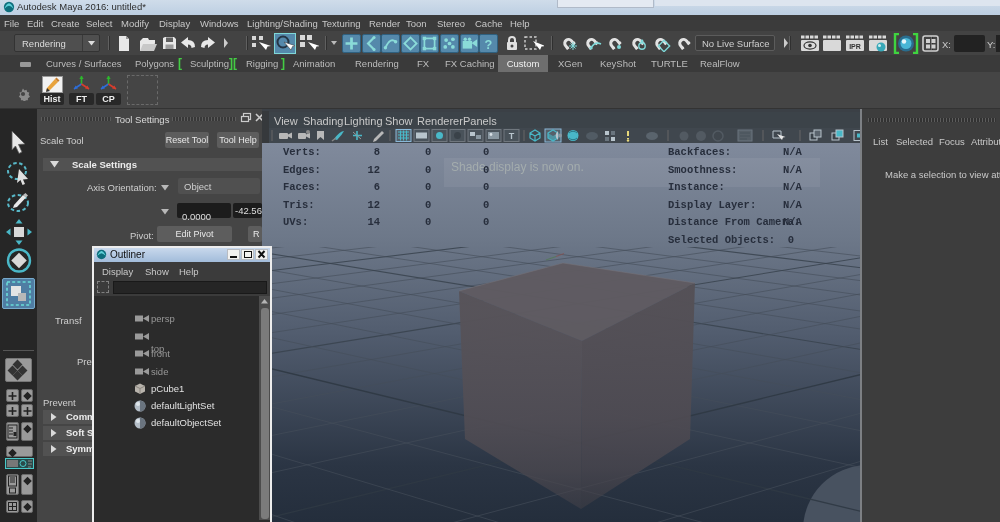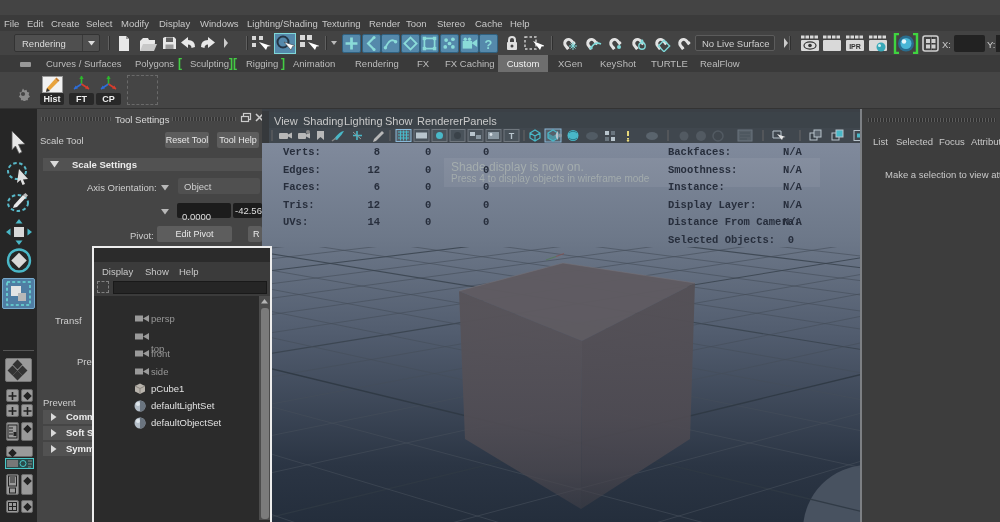--- a/index.html
+++ b/index.html
@@ -26,20 +26,29 @@
 #vpicons{position:absolute;left:0;top:19px;width:599px;height:15px;background:#40474e}
 #vpcanvas{position:absolute;left:0;top:34px;width:599px;height:379px;overflow:hidden;background:linear-gradient(#808a9c 0%,#6d7889 25%,#525d6f 50%,#2b3544 85%,#242e3c 100%)}
 .hud{position:absolute;font-family:"Liberation Mono",monospace;font-weight:bold;font-size:10.5px;color:#272e3c;white-space:pre}
 #rightpanel{left:862px;top:109px;width:138px;height:413px;background:#3d3d3d;color:#c9c9c9}
 #outliner{left:92px;top:246px;width:180px;height:276px;background:#2b2b2b;border:2px solid #ededed;border-bottom:none}
 .treerow{position:absolute;left:57px;white-space:nowrap;color:#989898}
 .treerow.white{color:#e2e2e2}
 .winbtn{position:absolute;top:1px;width:13px;height:11px;background:#f2f2f0;border:1px solid #b8bcc2}
 </style></head><body>
 <div id="page">
+<div class="abs" id="titlebar">
+<svg class="abs" style="left:3px;top:1px" width="12" height="12" viewBox="0 0 14 14">
+        <circle cx="7" cy="7" r="6" fill="#0e6e7c"></circle>
+        <path d="M1.5 9 Q4 3 7 2.5 Q10 3 12.5 9 Q9 5.5 7 5.5 Q5 5.5 1.5 9 Z" fill="#5fd0d8"></path>
+      </svg>
+<span class="abs" style="left:17px;top:1px">Autodesk Maya 2016: untitled*</span>
+<div class="abs" style="left:655px;top:0;width:345px;height:6px;background:#dde5ef"></div>
+<div class="abs" style="left:557px;top:0;width:97px;height:8px;background:#e4eaf2;border:1px solid #b0bac8;border-top:none"></div>
+</div>
 <div class="abs" id="menubar">
 <span style="left:4px">File</span>
 <span style="left:27px">Edit</span>
 <span style="left:51px">Create</span>
 <span style="left:86px">Select</span>
 <span style="left:121px">Modify</span>
 <span style="left:159px">Display</span>
 <span style="left:200px">Windows</span>
 <span style="left:247px">Lighting/Shading</span>
 <span style="left:322px">Texturing</span>
@@ -615,21 +624,20 @@
               <stop offset="1" stop-color="#434046" stop-opacity="0.5"></stop>
             </linearGradient>
 </defs>
 <polygon points="197,148 301,120 433,140 320,198" fill="#5f5b61" fill-opacity="0.97"></polygon>
 <polygon points="197,148 320,198 319,366 203,296" fill="url(#lf)"></polygon>
 <polygon points="320,198 433,140 428,296 319,366" fill="url(#rf)"></polygon>
 <polyline points="197,148 301,120 433,140" fill="none" stroke="#78747a" stroke-width="1" opacity="0.5"></polyline>
 </svg>
 <div class="abs" style="left:182px;top:15px;width:376px;height:29px;background:rgba(205,210,215,0.10)"></div>
 <div class="abs" style="left:189px;top:17px;font-size:12px;color:rgba(196,204,190,0.50)">Shade display is now on.</div>
-<div class="abs" style="left:189px;top:30px;font-size:10px;color:rgba(196,204,190,0.50)">Press 4 to display objects in wireframe mode</div>
 <div class="hud" style="left:21px;top:3px">Verts:</div>
 <div class="hud" style="left:80px;top:3px;width:38px;text-align:right">8</div>
 <div class="hud" style="left:163px;top:3px">0</div>
 <div class="hud" style="left:221px;top:3px">0</div>
 <div class="hud" style="left:21px;top:20.5px">Edges:</div>
 <div class="hud" style="left:80px;top:20.5px;width:38px;text-align:right">12</div>
 <div class="hud" style="left:163px;top:20.5px">0</div>
 <div class="hud" style="left:221px;top:20.5px">0</div>
 <div class="hud" style="left:21px;top:38px">Faces:</div>
 <div class="hud" style="left:80px;top:38px;width:38px;text-align:right">6</div>
@@ -659,20 +667,36 @@
 <div class="abs" id="rightpanel">
 <div class="abs" style="left:-2px;top:0;width:2px;height:413px;background:#7d8084"></div>
 <div class="abs" style="left:6px;top:9px;width:128px;height:4px;background:repeating-linear-gradient(90deg,#5c5c5c 0 1px,#323232 1px 3px)"></div>
 <span class="abs" style="left:11px;top:27px">List</span>
       <span class="abs" style="left:34px;top:27px">Selected</span>
       <span class="abs" style="left:77px;top:27px">Focus</span>
       <span class="abs" style="left:109px;top:27px">Attribute</span>
 <span class="abs" style="left:23px;top:60px;white-space:nowrap">Make a selection to view attr</span>
 </div>
 <div class="abs" id="outliner">
+<div class="abs" style="left:0;top:0;width:176px;height:14px;background:linear-gradient(#c8d8ec,#a2bcda);color:#101010;font-size:10px">
+<svg class="abs" style="left:2px;top:1px" width="11" height="11" viewBox="0 0 14 14">
+          <circle cx="7" cy="7" r="6" fill="#0e6e7c"></circle>
+          <path d="M1.5 9 Q4 3 7 2.5 Q10 3 12.5 9 Q9 5.5 7 5.5 Q5 5.5 1.5 9 Z" fill="#5fd0d8"></path>
+        </svg>
+<span class="abs" style="left:16px;top:1px">Outliner</span>
+<div class="winbtn" style="right:30px">
+          <div style="position:absolute;left:2px;bottom:1px;width:7px;height:2.5px;background:#111"></div>
+        </div>
+<div class="winbtn" style="right:16px">
+          <div style="position:absolute;left:2px;top:1px;width:8px;height:7px;border:1.8px solid #111"></div>
+        </div>
+<div class="winbtn" style="right:2px"><svg width="11" height="9">
+            <path d="M2.5 1 l6 6.5 M8.5 1 l-6 6.5" stroke="#111" stroke-width="2"></path>
+          </svg></div>
+</div>
 <div class="abs" style="left:0;top:14px;width:176px;height:17px;background:#3b3b3b">
         <span class="abs" style="left:8px;top:4px">Display</span>
         <span class="abs" style="left:51px;top:4px">Show</span>
         <span class="abs" style="left:85px;top:4px">Help</span>
       </div>
 <div class="abs" style="left:0;top:31px;width:176px;height:17px;background:#3b3b3b">
         <div class="abs" style="left:3px;top:2px;width:12px;height:12px;border:1.4px dashed #808080"></div>
         <div class="abs" style="left:19px;top:2px;width:154px;height:13px;background:#252525;border:1px solid #191919"></div>
       </div>
 <div class="abs" style="left:0;top:48px;width:176px;height:224px;background:#2b2b2b">

